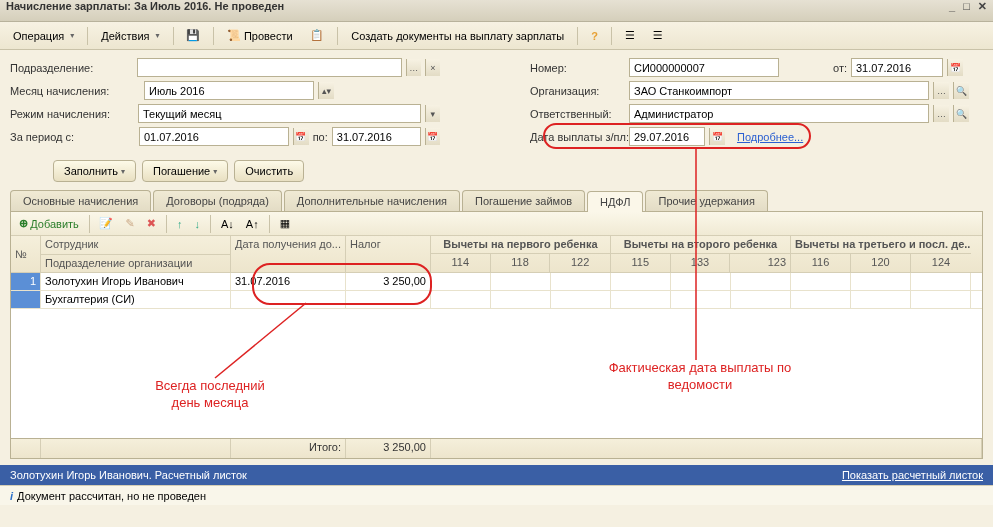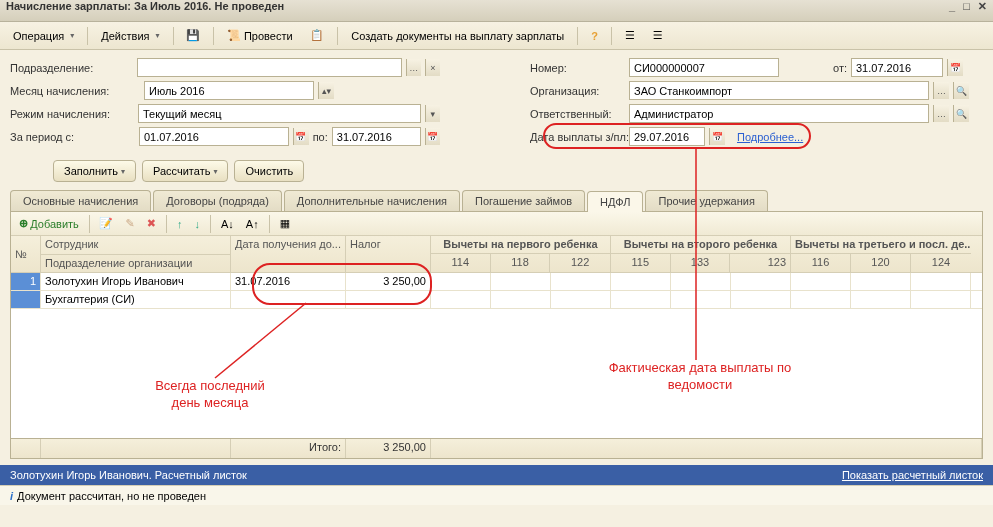--- a/index.html
+++ b/index.html
@@ -178,21 +178,21 @@
           <span>29.07.2016</span>
         </div>
       <span class="form-input-btn">📅</span>
       <a href="#" style="color:#2a5fd1;text-decoration:underline;margin-left:8px">Подробнее...</a>
     </div>
   </div>
 </div>
 
 <div class="btn-row">
   <div class="btn tb-arrow">Заполнить</div>
-  <div class="btn tb-arrow">Рассчитать</div>
+  <div class="btn tb-arrow">Погашение</div>
   <div class="btn">Очистить</div>
 </div>
 
 <div class="tabs">
   <div class="tab">Основные начисления</div>
   <div class="tab">Договоры (подряда)</div>
   <div class="tab">Дополнительные начисления</div>
   <div class="tab">Погашение займов</div>
   <div class="tab active">НДФЛ</div>
   <div class="tab">Прочие удержания</div>

